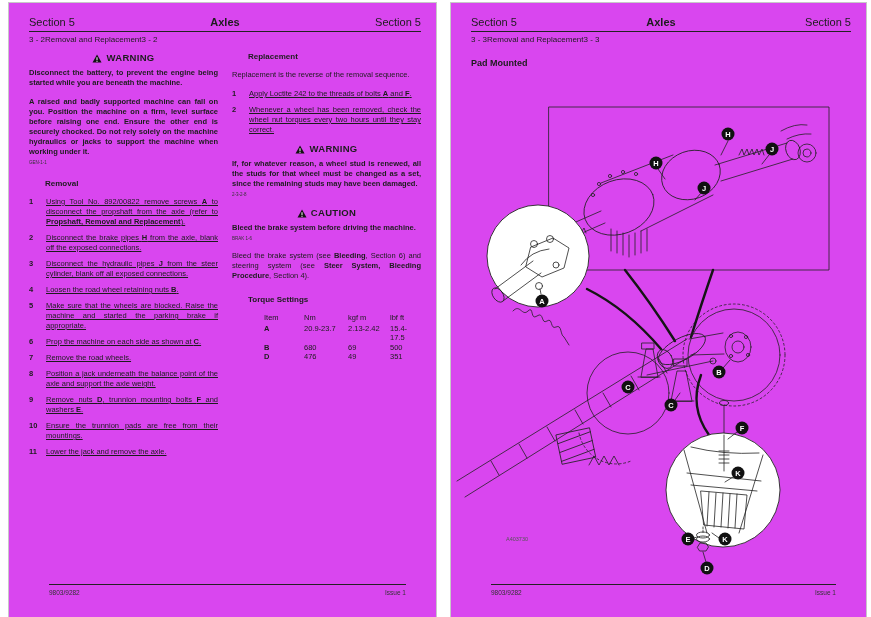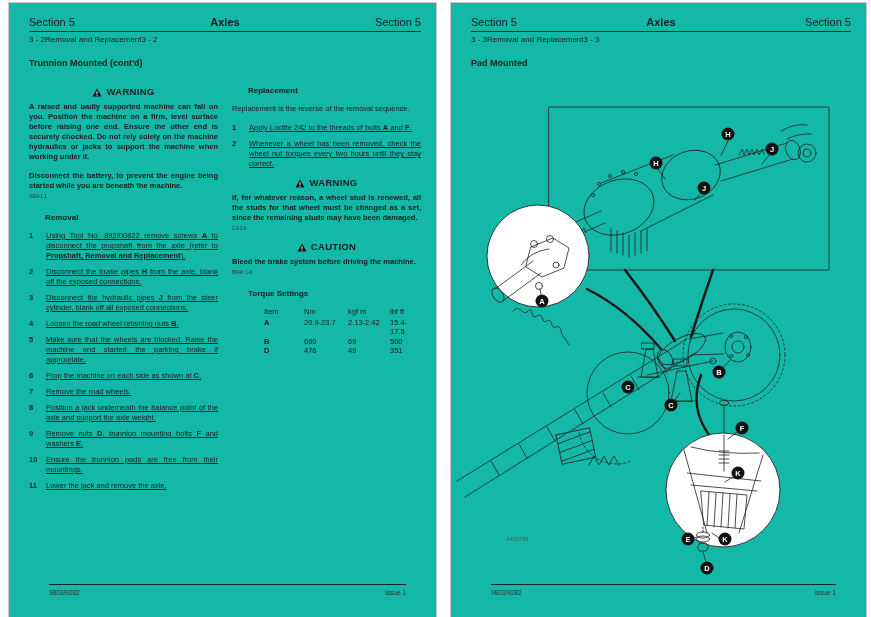--- a/index.html
+++ b/index.html
@@ -1,19 +1,19 @@
 <!DOCTYPE html>
 <html><head>
 <meta charset="utf-8">
 <style>
   html,body{margin:0;padding:0;background:#ffffff;}
   body{width:871px;height:617px;position:relative;overflow:hidden;
        font-family:"Liberation Sans",sans-serif;color:#1c1c1c;
        -webkit-font-smoothing:antialiased;}
-  .page{position:absolute;top:2px;height:615px;background:#14b8a6;
+  .page{position:absolute;top:2px;height:615px;background:#d946ef;
         border:1px solid #c8c8c8;border-bottom:none;box-sizing:border-box;}
   .page-left{left:8px;width:429px;}
   .page-right{left:450px;width:417px;}
   .page-inner{position:absolute;left:20px;right:15px;top:0;bottom:0;}
   
   .hdr-row1{display:flex;justify-content:space-between;align-items:baseline;
             padding-top:13px;border-bottom:1.6px solid #222;padding-bottom:3px;}
   .hdr-row1 .h-side{font-size:11px;}
   .hdr-row1 .h-title{font-size:11px;font-weight:bold;}
   .hdr-row2{display:flex;justify-content:flex-start;align-items:baseline;
@@ -60,35 +60,34 @@
       <span class="h-side">Section 5</span>
       <span class="h-title">Axles</span>
       <span class="h-side">Section 5</span>
     </div>
     <div class="hdr-row2">
       <span>3 - 2</span>
       <span>Removal and Replacement</span>
       <span>3 - 2</span>
     </div>
 
-    <div class="content-heading">Trunnion Mounted (cont'd)</div>
 
     <div class="cols">
 
       <div class="col">
         <div class="warn-head">
           <svg class="warn-icon" viewBox="0 0 20 18">
               <path d="M10 1 L19 17 L1 17 Z" fill="#111"></path>
               <rect x="9" y="6.5" width="2" height="6" fill="#fff"></rect>
               <rect x="9" y="13.8" width="2" height="2" fill="#fff"></rect>
             </svg>
           <span>WARNING</span>
         </div>
+        <p class="bold-para">Disconnect the battery, to prevent the engine being started while you are beneath the machine.</p>
         <p class="bold-para">A raised and badly supported machine can fall on you. Position the machine on a firm, level surface before raising one end. Ensure the other end is securely chocked. Do not rely solely on the machine hydraulics or jacks to support the machine when working under it.</p>
-        <p class="bold-para">Disconnect the battery, to prevent the engine being started while you are beneath the machine.</p>
         <div class="ref-code">GEN-1-1</div>
 
         <div class="sec-heading">Removal</div>
 
         <div class="step">
           <span class="step-num">1</span>
           <span class="step-text">Using Tool No. 892/00822 remove screws <b>A</b> to disconnect the propshaft from the axle (refer to <b>Propshaft, Removal and Replacement</b>).</span>
         </div>
         <div class="step">
           <span class="step-num">2</span>
@@ -160,20 +159,21 @@
           <svg class="warn-icon" viewBox="0 0 20 18">
               <path d="M10 1 L19 17 L1 17 Z" fill="#111"></path>
               <rect x="9" y="6.5" width="2" height="6" fill="#fff"></rect>
               <rect x="9" y="13.8" width="2" height="2" fill="#fff"></rect>
             </svg>
           <span>CAUTION</span>
         </div>
         <p class="bold-para">Bleed the brake system before driving the machine.</p>
         <div class="ref-code">BRAK 1-6</div>
 
+        <p class="para">Bleed the brake system (see <b>Bleeding</b>, Section 6) and steering system (see <b>Steer System, Bleeding Procedure</b>, Section 4).</p>
 
         <div class="sec-heading">Torque Settings</div>
         <div class="torque">
           <div class="t-row head">
             <span class="t-item">Item</span>
             <span>Nm</span>
             <span>kgf m</span>
             <span>lbf ft</span>
           </div>
           <div class="t-row">

